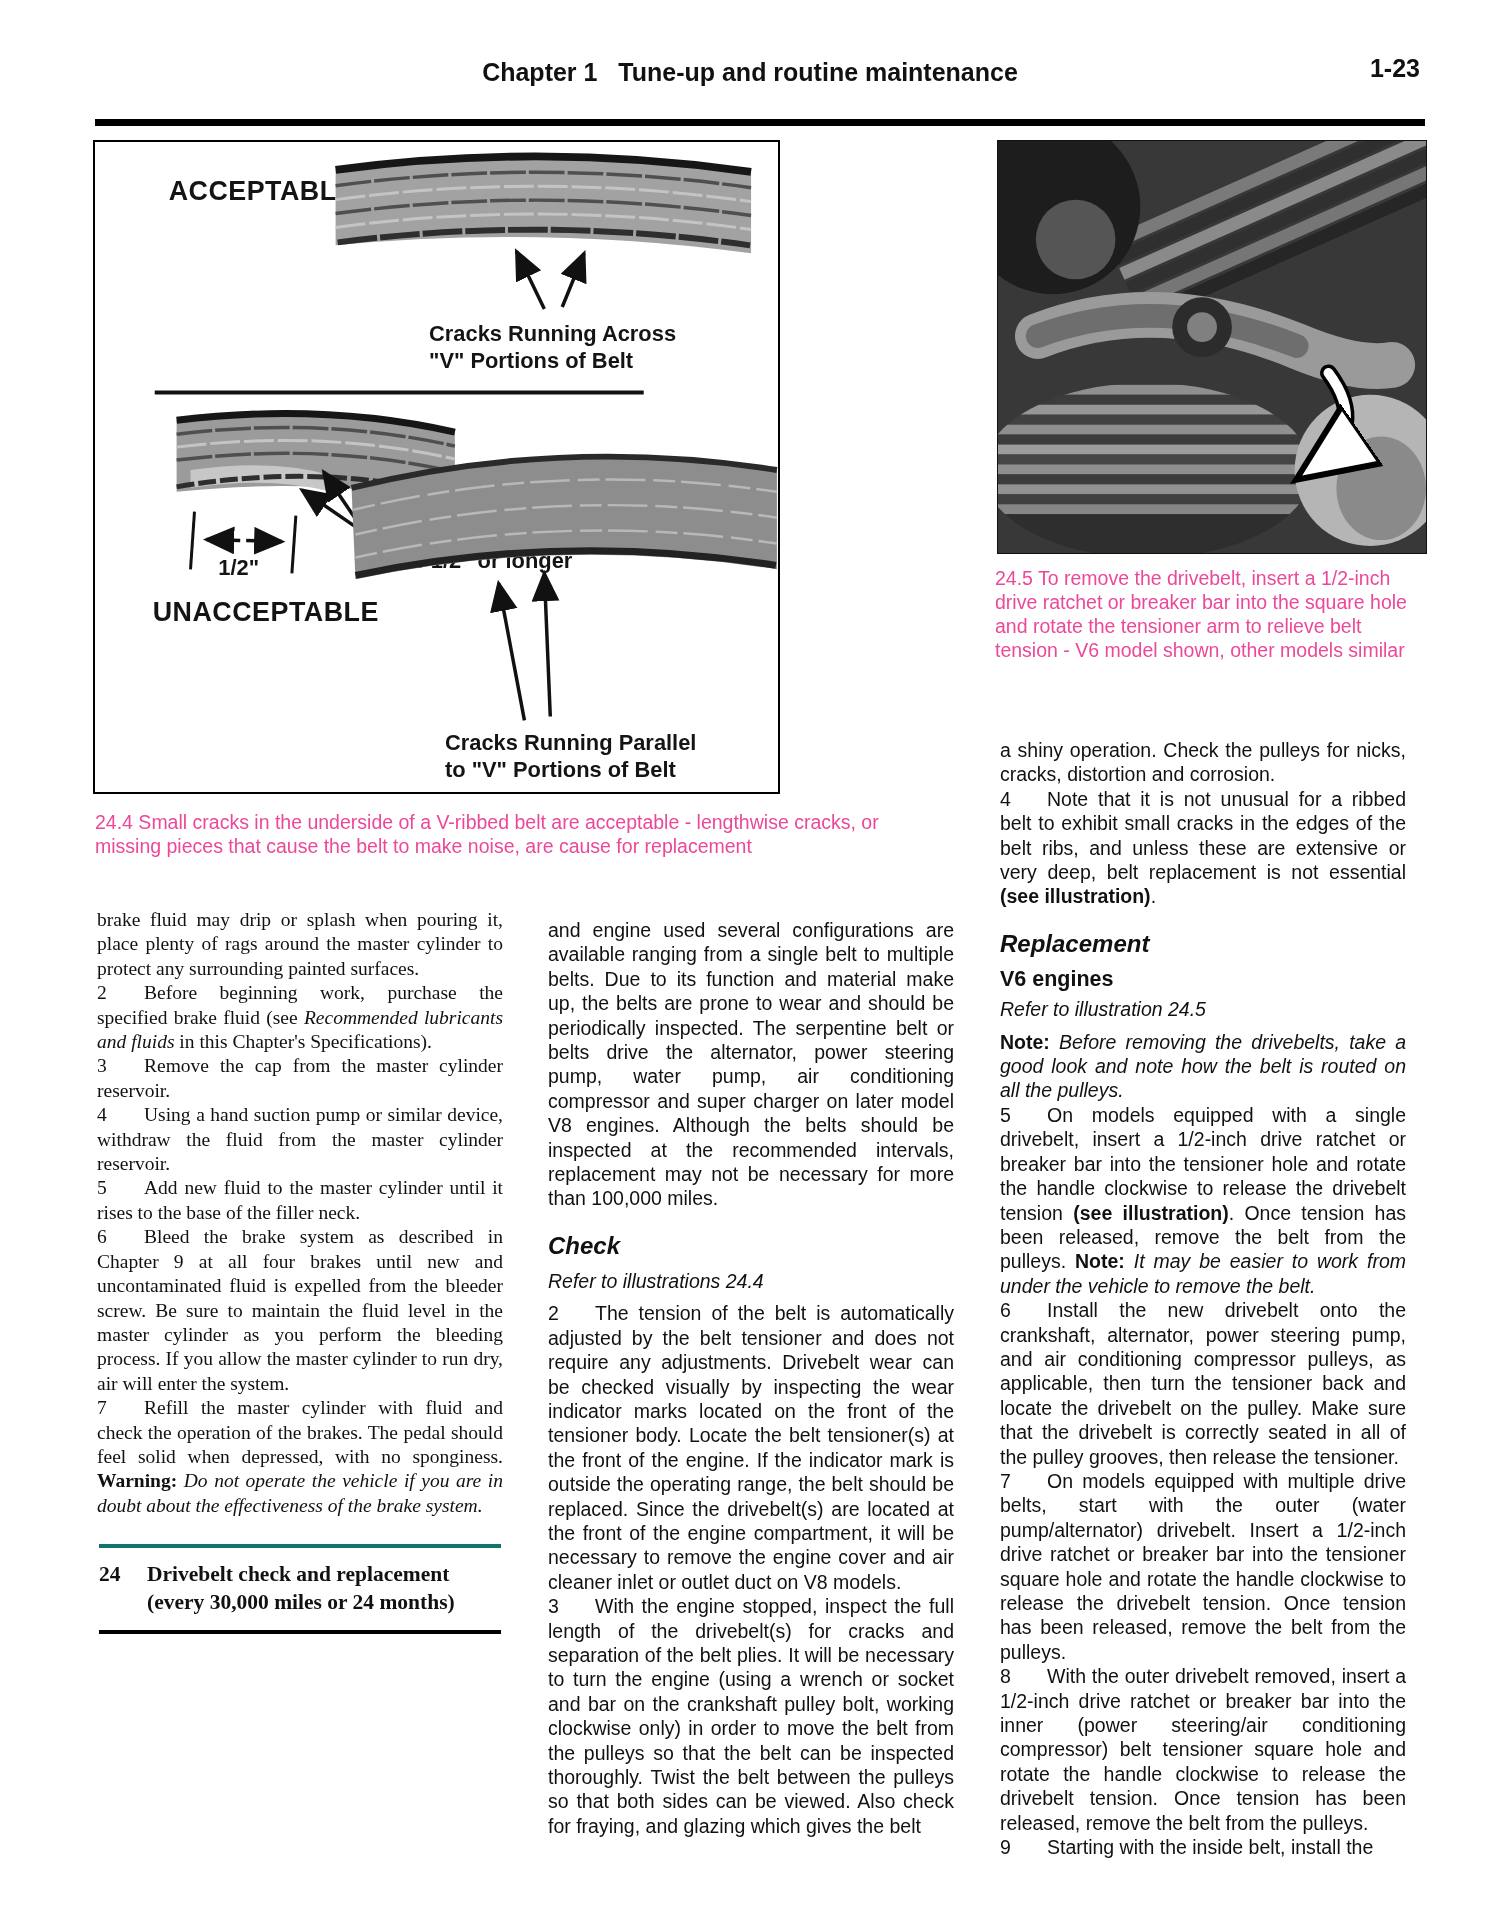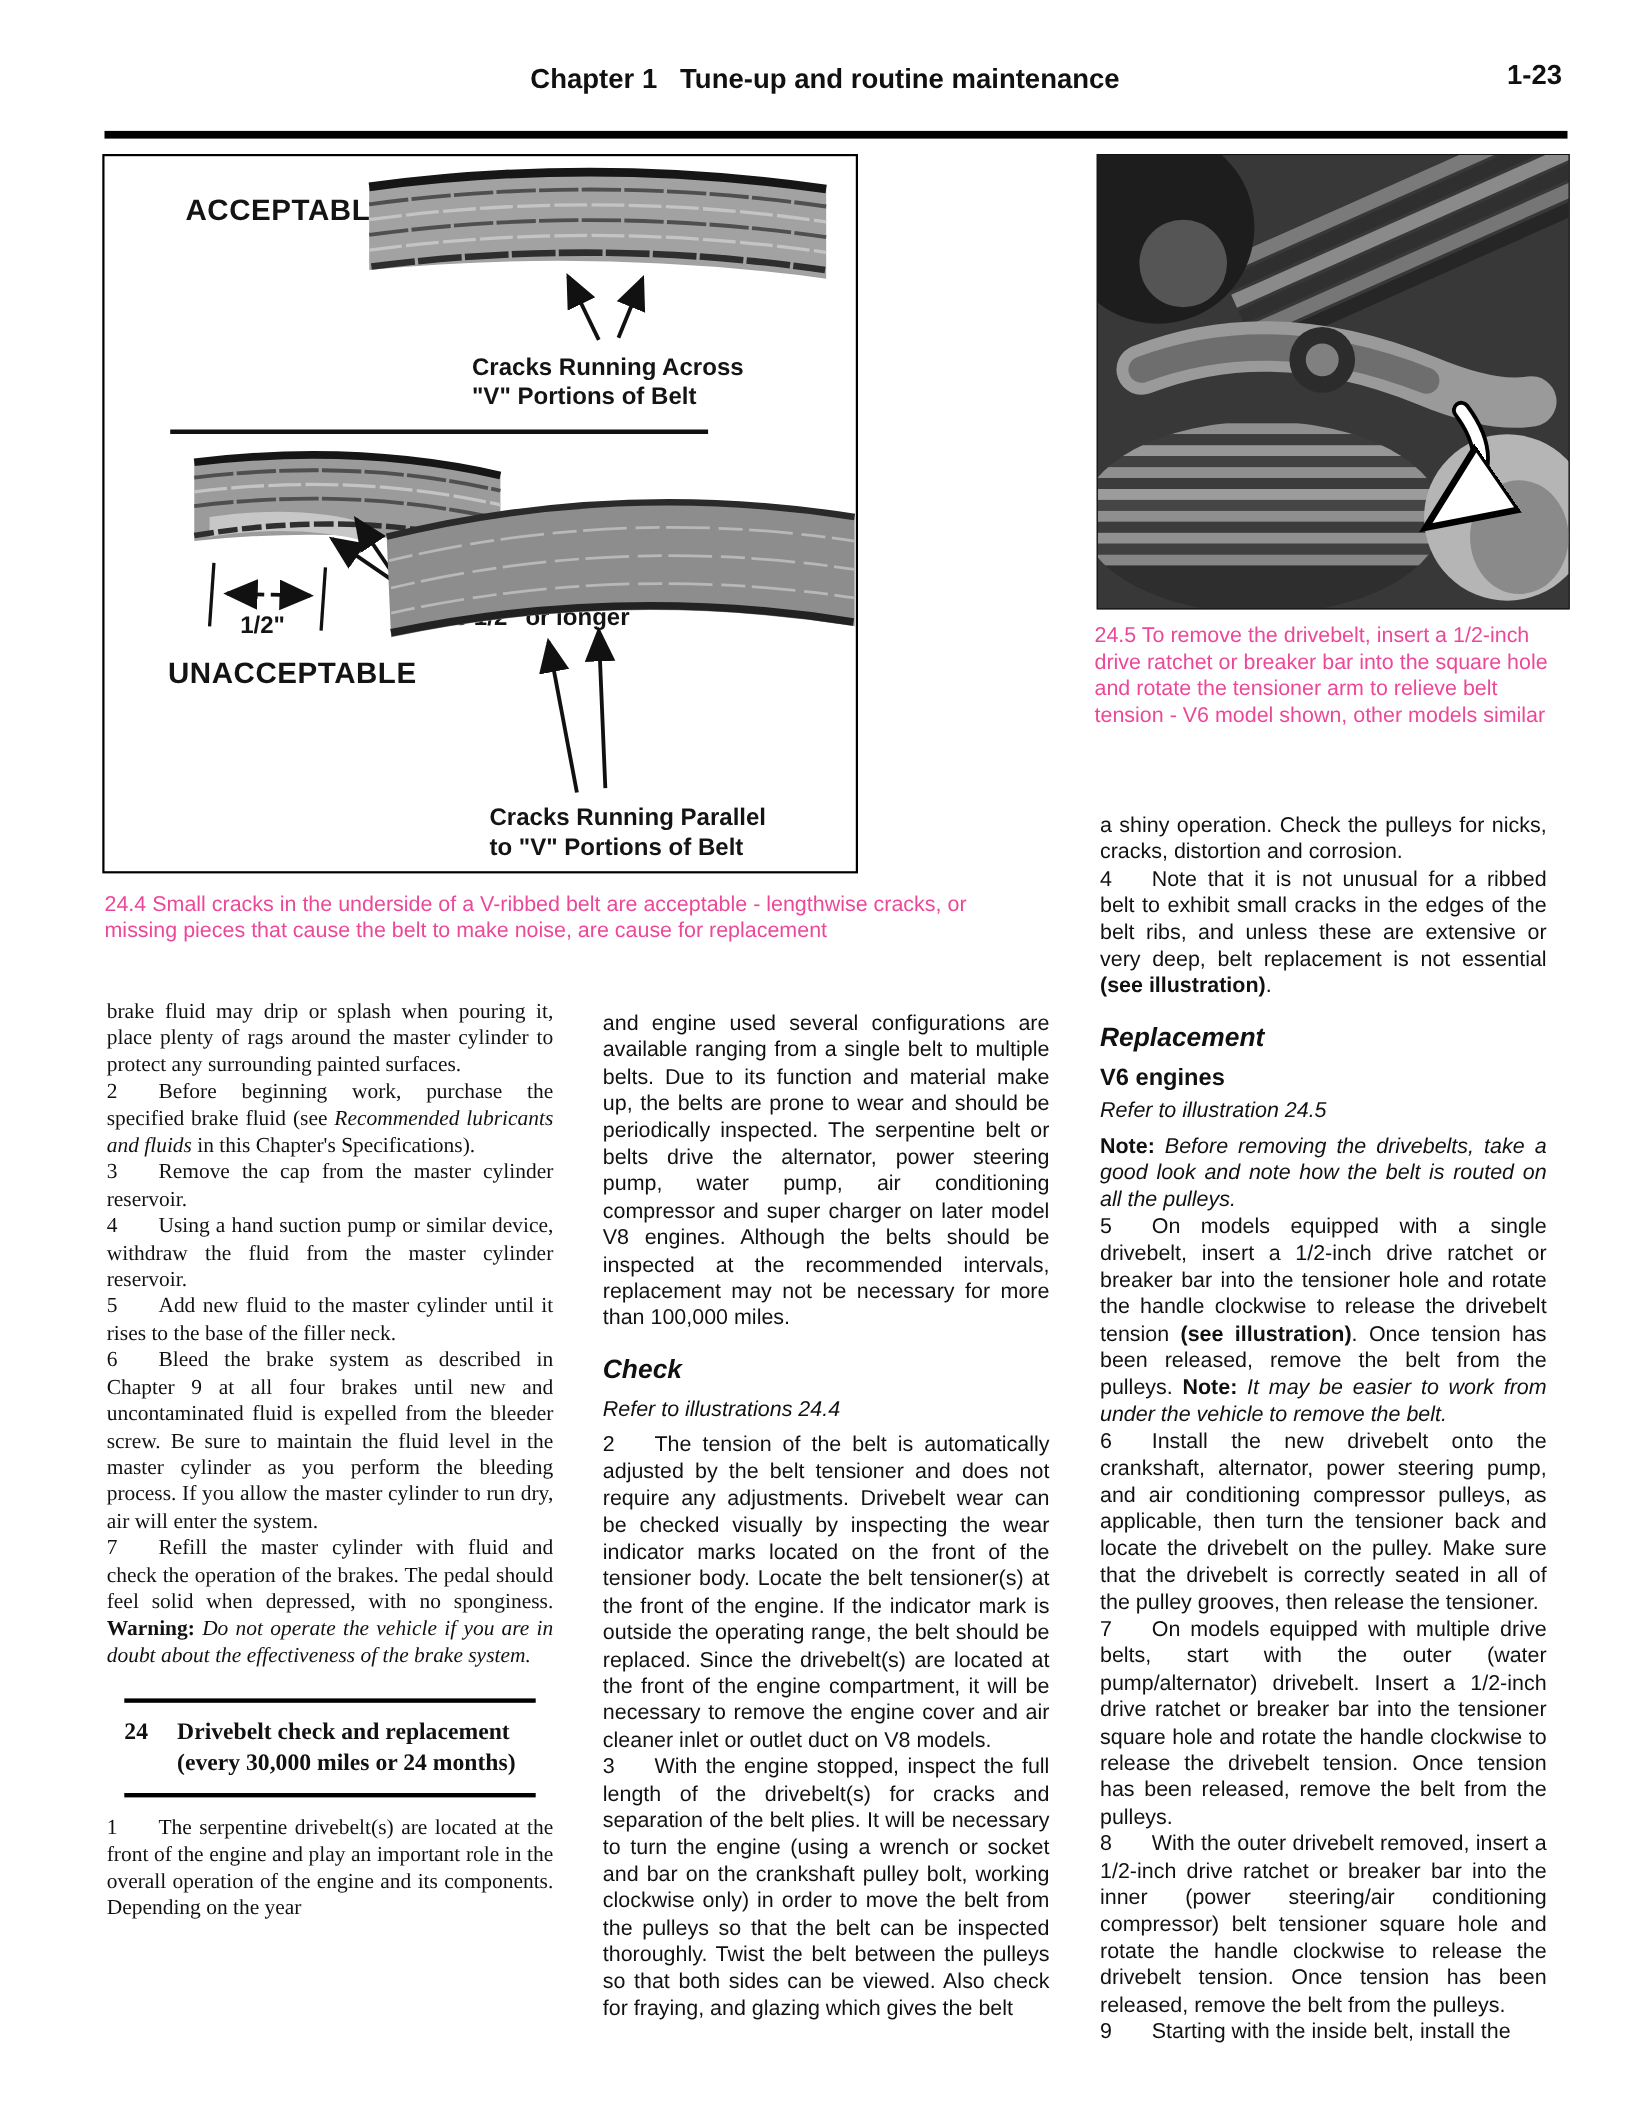--- a/index.html
+++ b/index.html
@@ -52,22 +52,22 @@
   .col2 { left:548px;  top:918px; }
   .col3 { left:1000px; top:738px; }
   .col p { margin:0; }
   .pnum { display:inline-block; width:47px; }
   .seg-bold { font-weight:bold; }
   .seg-italic { font-style:italic; }
   .h1 { font-weight:bold; font-style:italic; font-size:24px; line-height:30px; margin:20px 0 8px; text-align:left; }
   .h2 { font-weight:bold; font-size:21.5px; margin:2px 0 6px; text-align:left; }
   .ref { font-style:italic; margin:0 0 8px; text-align:left; }
   .section-head {
-    display:flex; margin:26px 16px 16px;
-    border-top:4px solid #000000; border-bottom:4px solid #000;
+    display:flex; margin:26px 2px 16px;
+    border-top:4px solid #0f766e; border-bottom:4px solid #000;
     padding:12px 0 14px; font-weight:bold; font-size:21.5px; line-height:28px;
     text-align:left;
   }
   .section-head .pnum { width:48px; flex:0 0 48px; }
 </style>
 </head>
 <body>
 
 <div class="hdr-title">Chapter 1   Tune-up and routine maintenance</div>
 <div class="hdr-pagenum">1-23</div>
@@ -207,21 +207,20 @@
     <p><span class="pnum">5</span><span class="seg-normal">Add new fluid to the master cylinder until it rises to the base of the filler neck.</span></p>
     <p><span class="pnum">6</span><span class="seg-normal">Bleed the brake system as described in Chapter 9 at all four brakes until new and uncontaminated fluid is expelled from the bleeder screw. Be sure to maintain the fluid level in the master cylinder as you perform the bleeding process. If you allow the master cylinder to run dry, air will enter the system.</span></p>
     <p><span class="pnum">7</span><span class="seg-normal">Refill the master cylinder with fluid and check the operation of the brakes. The pedal should feel solid when depressed, with no sponginess. </span><span class="seg-bold">Warning: </span><span class="seg-italic">Do not operate the vehicle if you are in doubt about the effectiveness of the brake system.</span></p>
     <div class="section-head">
       <span class="pnum">24</span>
       <div>
         <div>Drivebelt check and replacement</div>
         <div>(every 30,000 miles or 24 months)</div>
       </div>
     </div>
-    <p><span class="pnum">1</span><span class="seg-normal">The serpentine drivebelt(s) are located at the front of the engine and play an important role in the overall operation of the engine and its components. Depending on the year</span></p>
   </div>
 <div class="col col2">
     <p><span class="seg-normal">and engine used several configurations are available ranging from a single belt to multiple belts. Due to its function and material make up, the belts are prone to wear and should be periodically inspected. The serpentine belt or belts drive the alternator, power steering pump, water pump, air conditioning compressor and super charger on later model V8 engines. Although the belts should be inspected at the recommended intervals, replacement may not be necessary for more than 100,000 miles.</span></p>
     <div class="h1">Check</div>
     <div class="ref">Refer to illustrations 24.4</div>
     <p><span class="pnum">2</span><span class="seg-normal">The tension of the belt is automatically adjusted by the belt tensioner and does not require any adjustments. Drivebelt wear can be checked visually by inspecting the wear indicator marks located on the front of the tensioner body. Locate the belt tensioner(s) at the front of the engine. If the indicator mark is outside the operating range, the belt should be replaced. Since the drivebelt(s) are located at the front of the engine compartment, it will be necessary to remove the engine cover and air cleaner inlet or outlet duct on V8 models.</span></p>
     <p><span class="pnum">3</span><span class="seg-normal">With the engine stopped, inspect the full length of the drivebelt(s) for cracks and separation of the belt plies. It will be necessary to turn the engine (using a wrench or socket and bar on the crankshaft pulley bolt, working clockwise only) in order to move the belt from the pulleys so that the belt can be inspected thoroughly. Twist the belt between the pulleys so that both sides can be viewed. Also check for fraying, and glazing which gives the belt</span></p>
   </div>
 <div class="col col3">
     <p><span class="seg-normal">a shiny operation. Check the pulleys for nicks, cracks, distortion and corrosion.</span></p>

